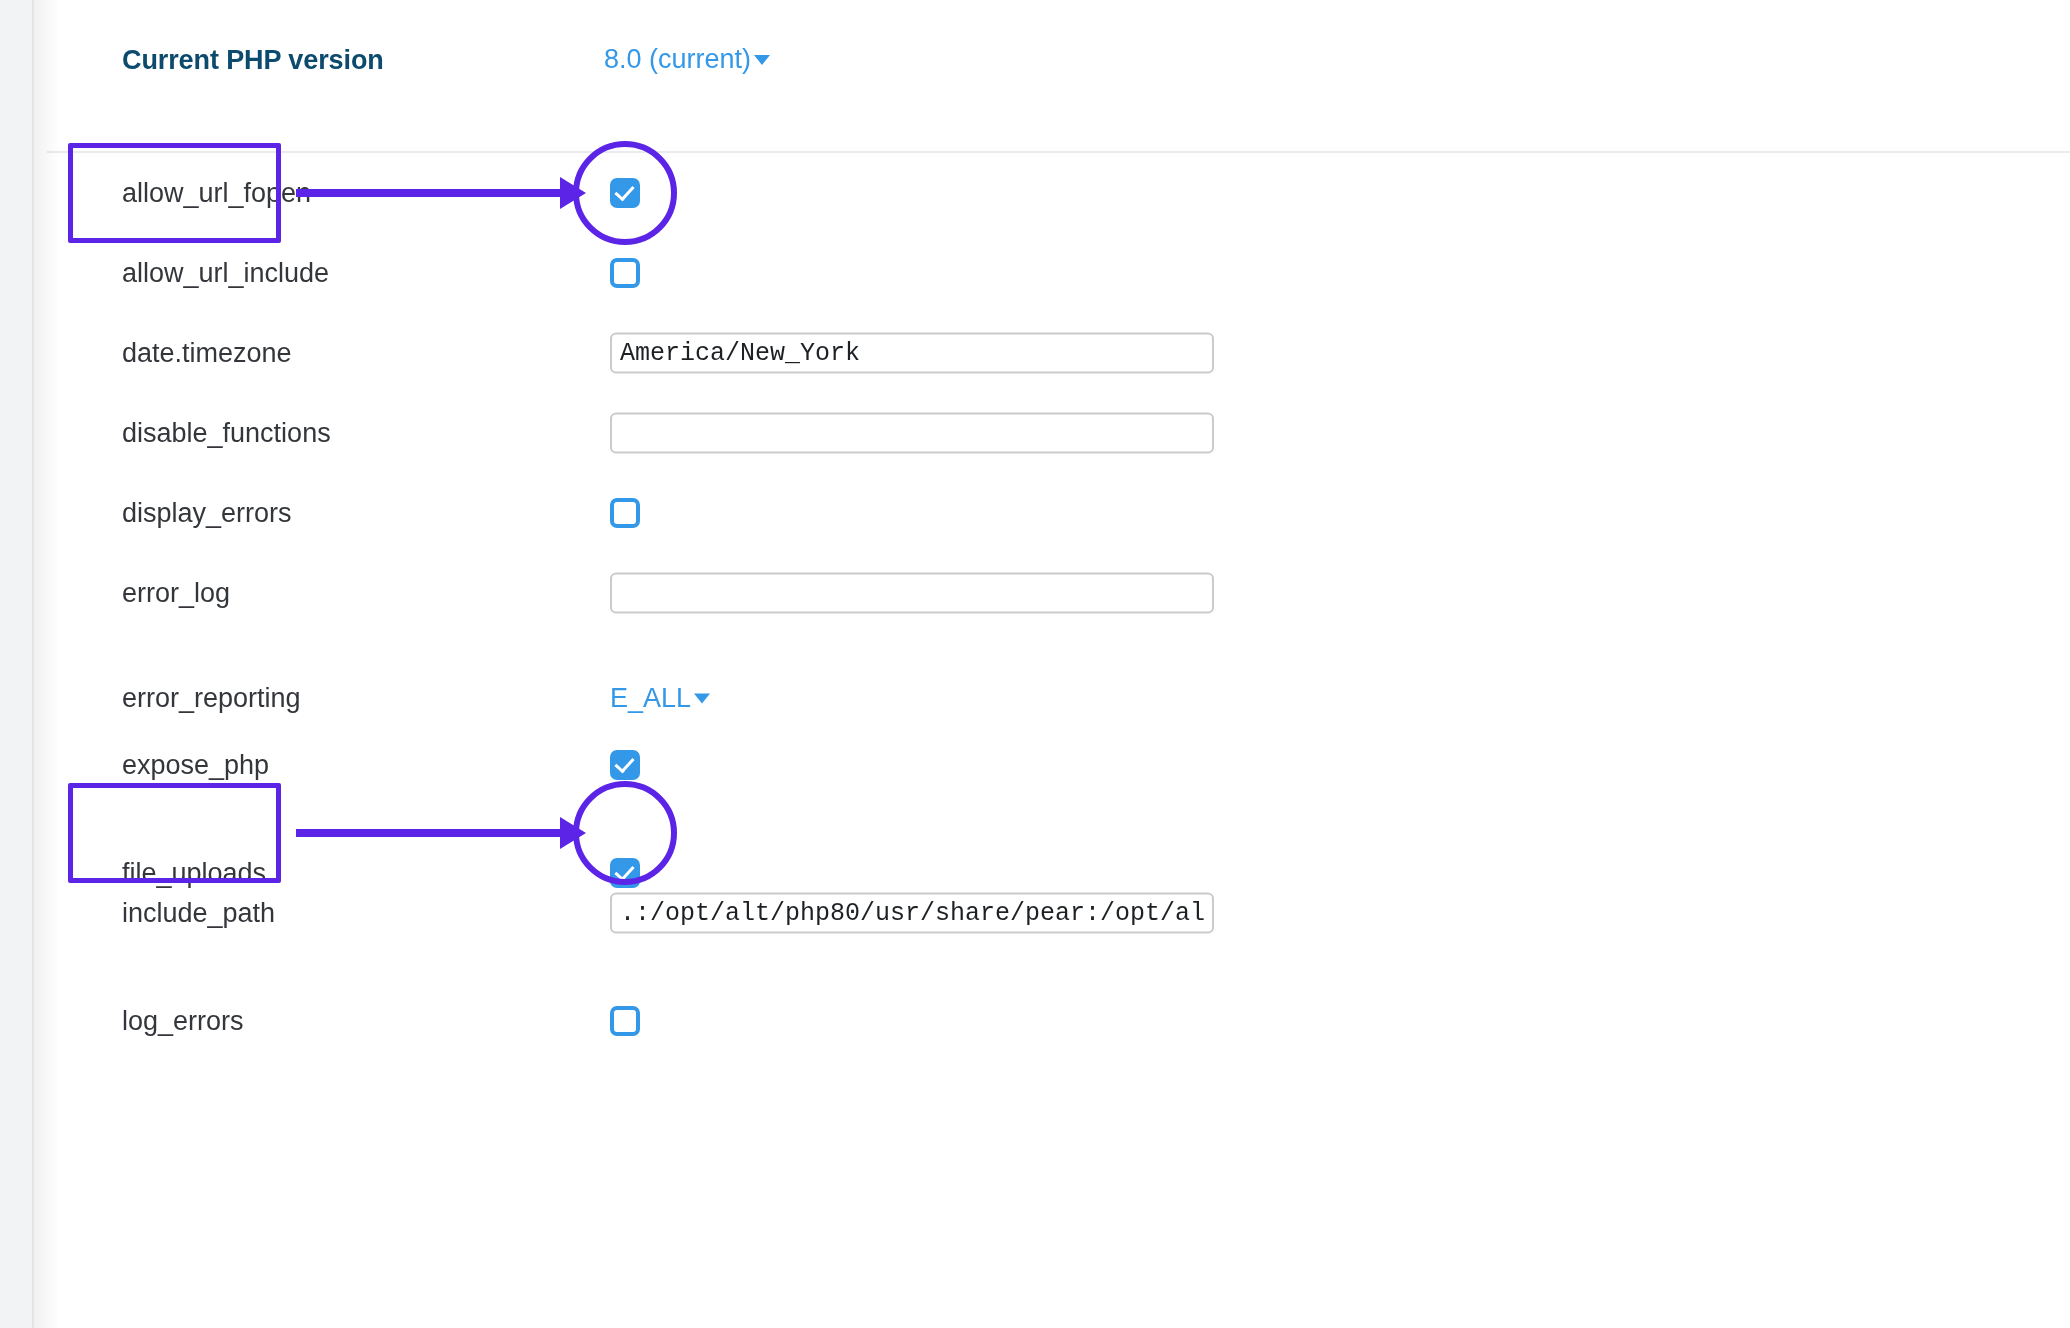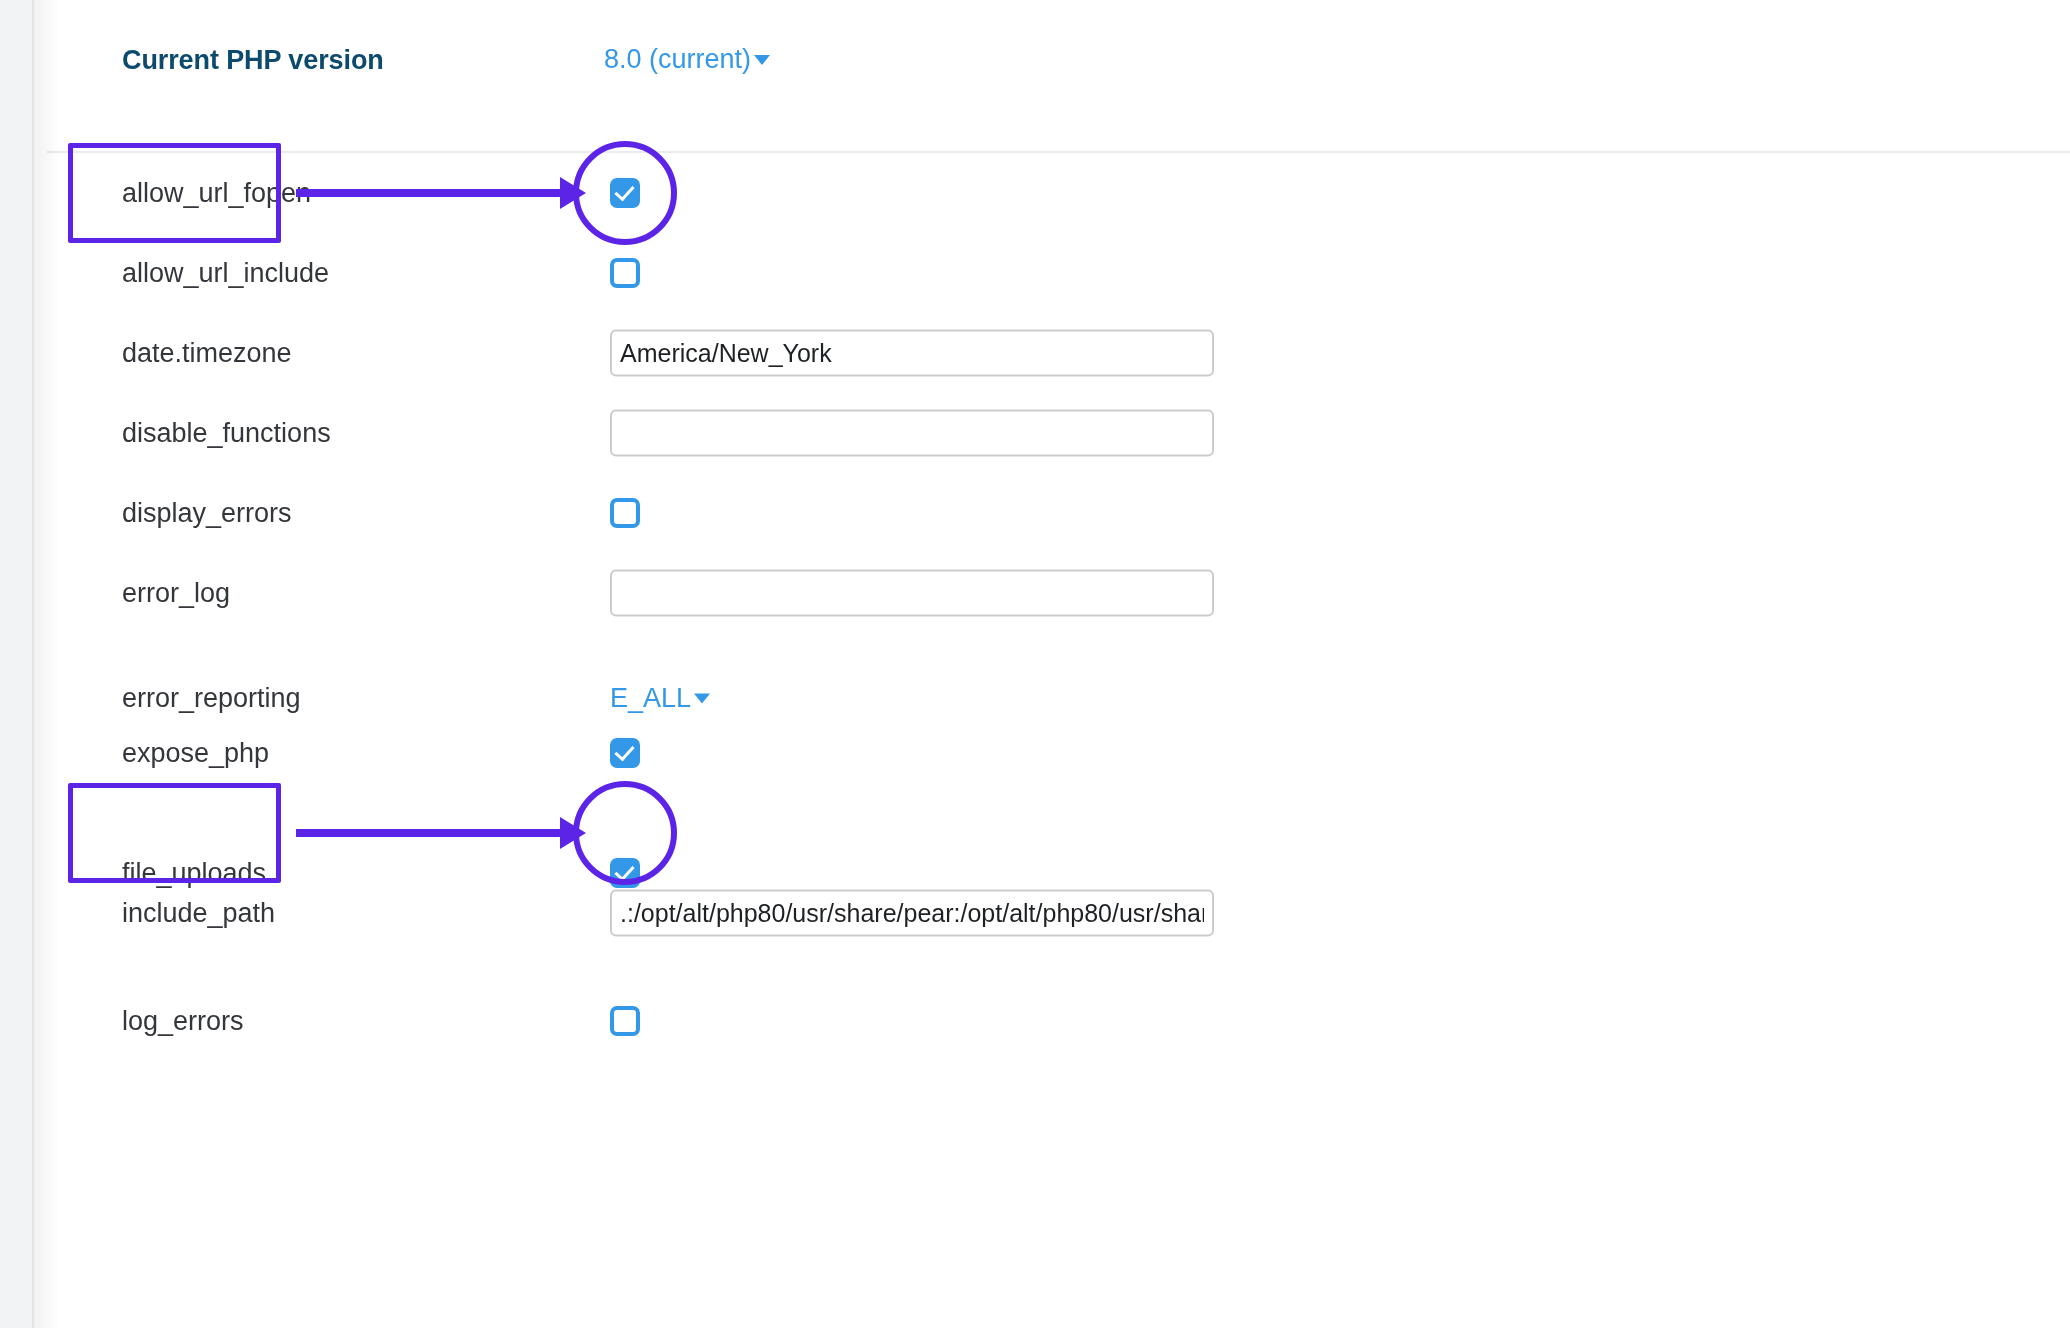--- a/index.html
+++ b/index.html
@@ -148,26 +148,26 @@
     width: 8px;
     height: 15px;
     border: solid #ffffff;
     border-width: 0 3.6px 3.6px 0;
     transform: rotate(42deg);
   }
 
   
   .ti {
     width: 604px;
-    height: 47px;
+    height: 41px;
     box-sizing: border-box;
     border: 2px solid #c9cbcd;
     border-radius: 6px;
     background: #ffffff;
-    font-family: Liberation Sans, sans-serif;
+    font-family: Liberation Mono, monospace;
     font-size: 25px;
     color: #1e2124;
     padding: 0 8px;
     outline: none;
   }
 
   
   .sel-link {
     font-size: 27px;
     color: #3498e8;
@@ -259,21 +259,21 @@
         <div class="row" style="top: 400px;">
           <div class="row-label">error_log</div>
           <div class="row-control"><input class="ti" type="text" placeholder="" style=""></div>
         </div>
         <div class="row" style="top: 505px;">
           <div class="row-label">error_reporting</div>
           <div class="row-control">
             <div class="sel-link"><span>E_ALL</span><span class="caret"></span></div>
           </div>
         </div>
-        <div class="row" style="top: 560px;">
+        <div class="row" style="top: 572px;">
           <div class="row-label">expose_php</div>
           <div class="row-control">
             <div class="cb on"></div>
           </div>
         </div>
         <div class="row" style="top: 680px;">
           <div class="row-label">file_uploads</div>
           <div class="row-control">
             <div class="cb on"></div>
           </div>

